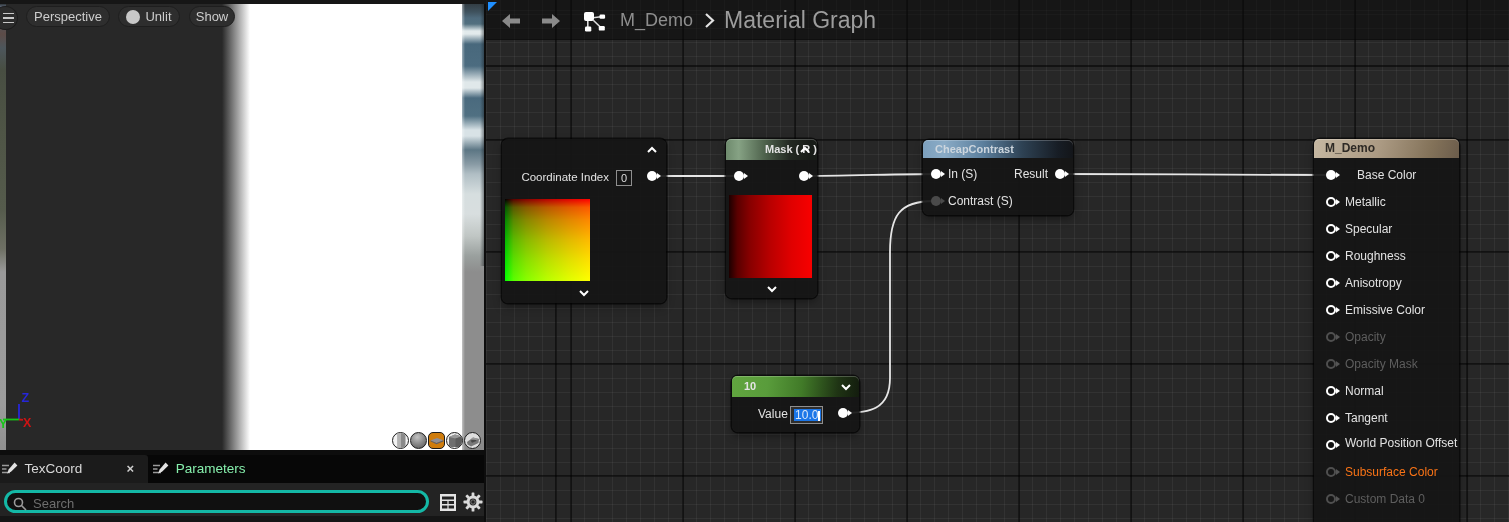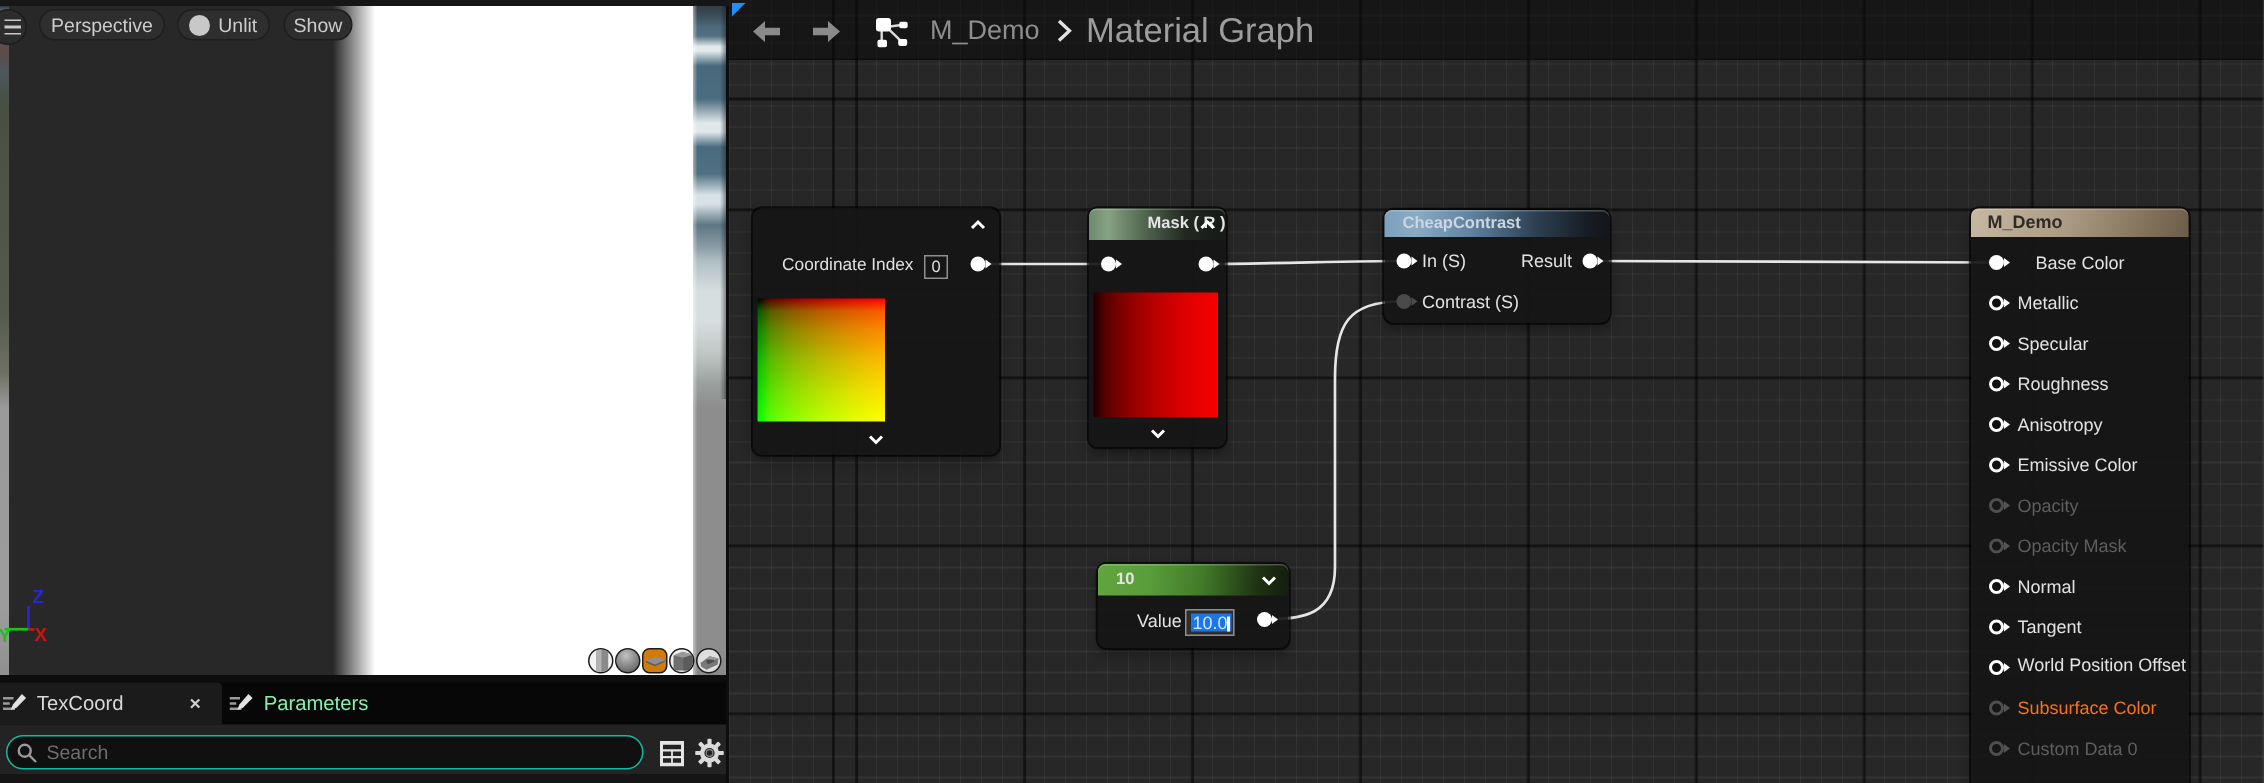--- a/index.html
+++ b/index.html
@@ -33,21 +33,21 @@
 
 .shapebtn { position:absolute; top:432px; width:17px; height:17px; border-radius:50%; border:1px solid #1c1c1c; }
 
 
 #details { position:absolute; left:0; top:450px; width:484px; height:72px; background:#0d0d0d; }
 #tabbar { position:absolute; left:0; top:5px; width:484px; height:28px; background:#070707; }
 #tabDetails { position:absolute; left:0; top:0; width:148px; height:28px; background:#1b1b1b; color:#d8d8d8; font-size:13.5px; border-radius:0 3px 0 0; }
 #tabParams { position:absolute; left:148px; top:0; width:200px; height:28px; color:#86efac; font-size:13.5px; }
 #searchrow { position:absolute; left:0; top:33px; width:484px; height:39px; background:#232323; }
 #searchrow::after { content:""; position:absolute; left:0; bottom:0; width:484px; height:6px; background:#151515; }
-#searchbox { position:absolute; left:4px; top:7px; width:425px; height:23px; border-radius:12px; background:#101010; border:1px solid #14b8a6; color:#6e6e6e; font-size:13px; line-height:21px; }
+#searchbox { position:absolute; left:4px; top:7px; width:425px; height:23px; border-radius:12px; background:#101010; border:3px solid #14b8a6; color:#6e6e6e; font-size:13px; line-height:21px; }
 .tabicon { display:inline-block; width:16px; height:14px; margin:0 3px 0 2px; vertical-align:-3px; }
 
 
 #graph { position:absolute; left:486px; top:0; width:1023px; height:522px; background-color:#272727;
   background-image:
     repeating-linear-gradient(90deg, rgba(0,0,0,0.55) 0 2px, transparent 2px 112px),
     repeating-linear-gradient(0deg,  rgba(0,0,0,0.55) 0 2px, transparent 2px 112px),
     repeating-linear-gradient(90deg, rgba(255,255,255,0.05) 0 1px, transparent 1px 14px),
     repeating-linear-gradient(0deg,  rgba(255,255,255,0.05) 0 1px, transparent 1px 14px);
   background-position: 84px 0, 0 67px, 0 0, 0 11px; }

